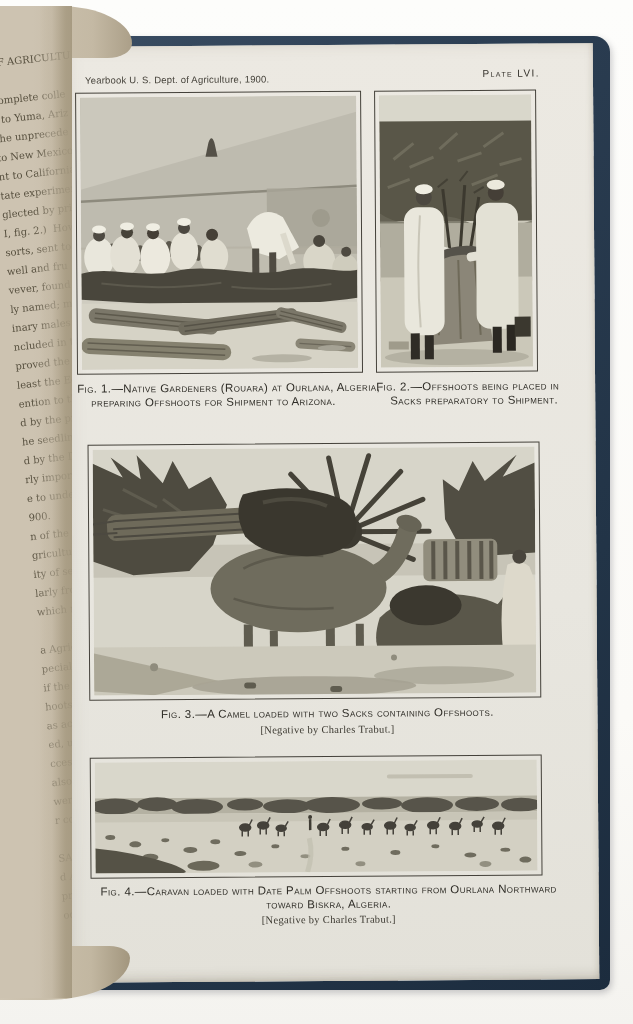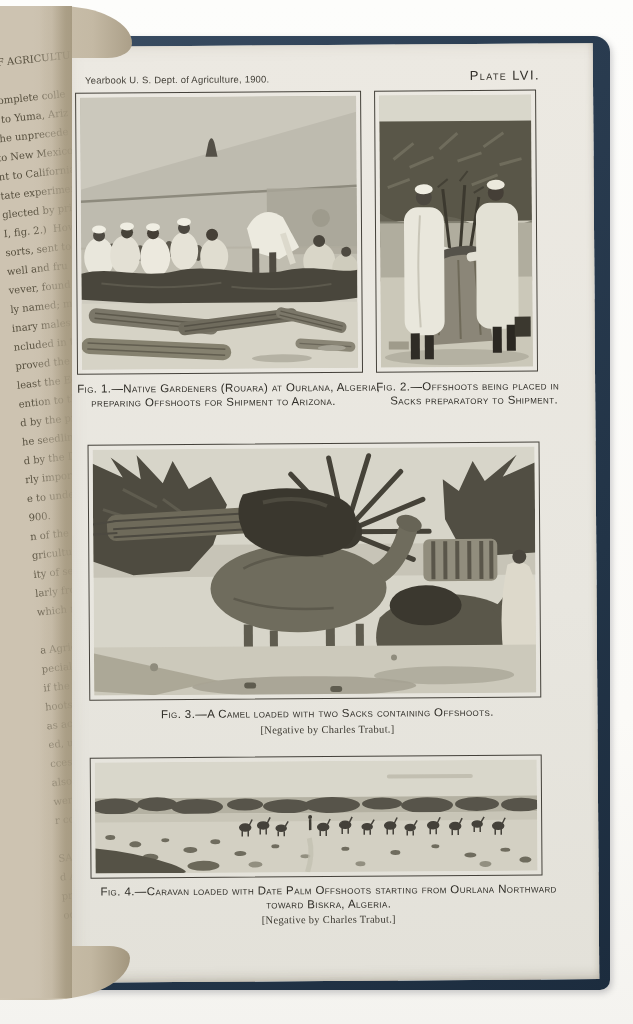--- a/index.html
+++ b/index.html
@@ -47,21 +47,21 @@
     font-family:"DejaVu Serif","Liberation Serif",serif;
     font-size:10px;line-height:19px;color:#564f3e;
     white-space:pre;transform:rotate(-5deg) skewY(-1deg);transform-origin:0 0;
   }
   .left-fade{
     position:absolute;inset:0;z-index:6;pointer-events:none;
     background:linear-gradient(to right,rgba(205,195,177,0) 45%,rgba(199,188,168,.55) 72%,rgba(170,158,133,.85) 92%);
   }
   
   .hdr-left{position:absolute;left:32px;top:28px;font-size:9.5px;letter-spacing:.2px;color:#45423a;}
-  .hdr-right{position:absolute;right:53px;top:24px;font-size:13px;font-variant:small-caps;
+  .hdr-right{position:absolute;right:53px;top:24px;font-size:10px;font-variant:small-caps;
              letter-spacing:1.4px;color:#33302a;}
   .frame{
     position:absolute;border:1px solid #44413a;padding:4px;background:transparent;box-sizing:border-box;
   }
   .frame svg{display:block;width:100%;height:100%;}
   .cap{
     position:absolute;font-size:11.5px;font-variant:small-caps;letter-spacing:.4px;
     color:#2f2d27;line-height:14px;
   }
   .cap.hang{padding-left:14px;text-indent:-14px;}

